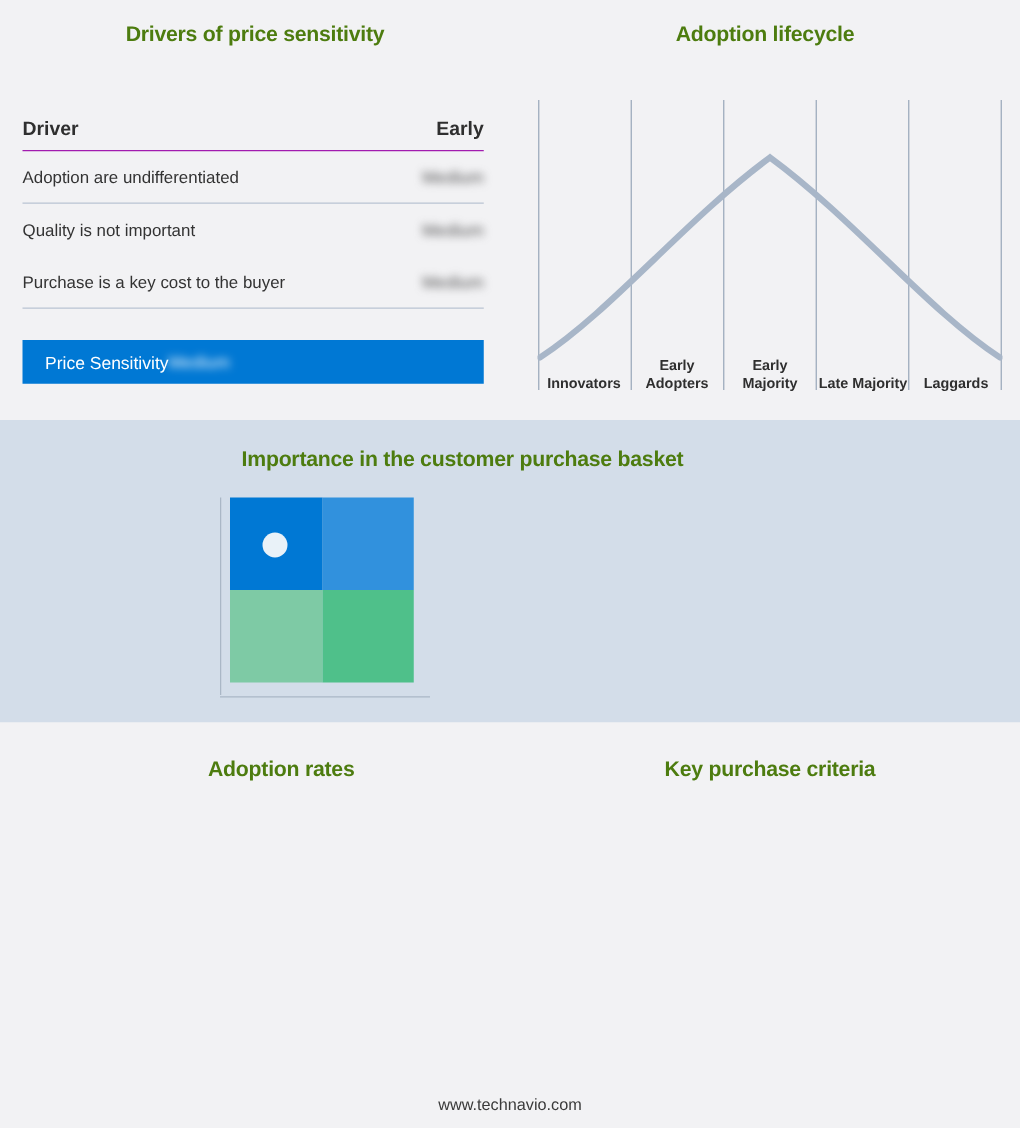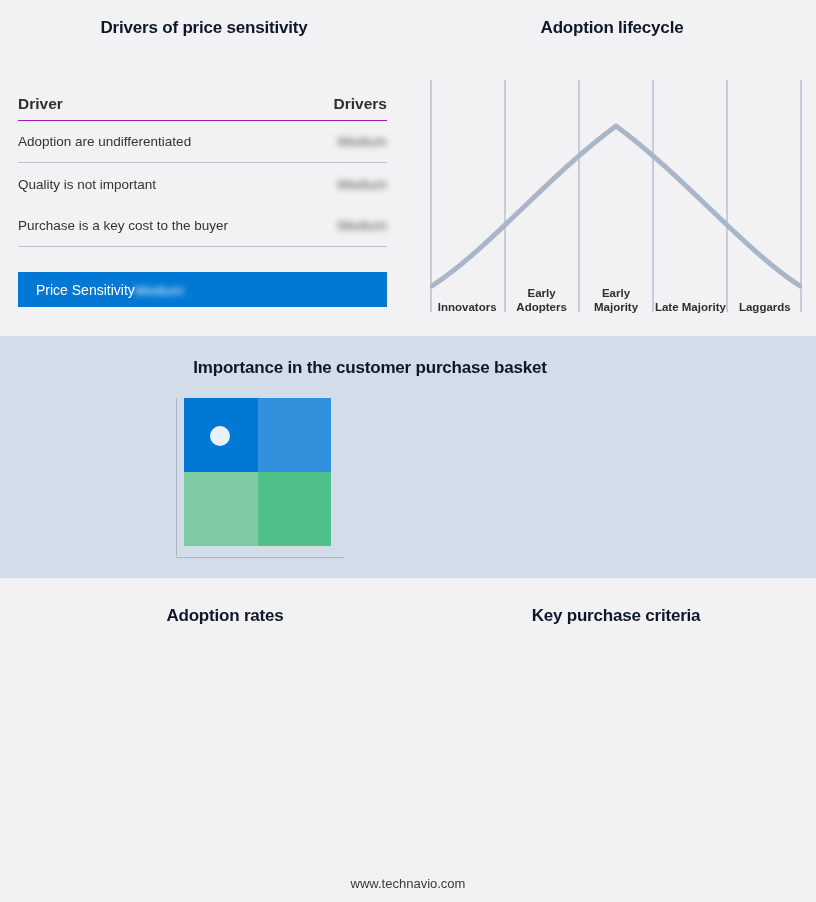--- a/index.html
+++ b/index.html
@@ -13,21 +13,21 @@
   }
 
   
   .band-top{position:absolute;left:0;top:0;width:816px;height:336px;background:#f2f2f4;}
   .band-mid{position:absolute;left:0;top:336px;width:816px;height:242px;background:#d3dde9;}
   .band-bot{position:absolute;left:0;top:578px;width:816px;height:324px;background:#f2f2f4;}
 
   .panel{position:absolute;}
 
   .panel-title{
-    font-size:17px;font-weight:bold;color:#0f172a;
+    font-size:17px;font-weight:bold;color:#4d7c0f;
     text-align:center;letter-spacing:-0.2px;
   }
 
   
   #drivers{left:0;top:0;width:408px;height:336px;}
   #drivers .panel-title{position:absolute;left:0;top:18px;width:408px;}
 
   .dtable{position:absolute;left:18px;top:88px;width:369px;}
   .drow{
     display:flex;align-items:center;justify-content:space-between;
@@ -120,21 +120,21 @@
 <div class="band-top"></div>
 <div class="band-mid"></div>
 <div class="band-bot"></div>
 
 <div class="panel" id="drivers">
   <div class="panel-title">Drivers of price sensitivity</div>
 
   <div class="dtable">
     <div class="drow head">
       <span class="dcol-driver">Driver</span>
-      <span class="dcol-impact">Drivers</span>
+      <span class="dcol-impact">Early</span>
     </div>
 
     <div class="drow body">
       <span class="dcol-driver">Adoption are undifferentiated</span>
       <span class="dcol-impact"><span class="blurred">Medium</span></span>
     </div>
 
     <div class="drow body last">
       <span class="dcol-driver">Quality is not important</span>
       <span class="dcol-impact"><span class="blurred">Medium</span></span>

